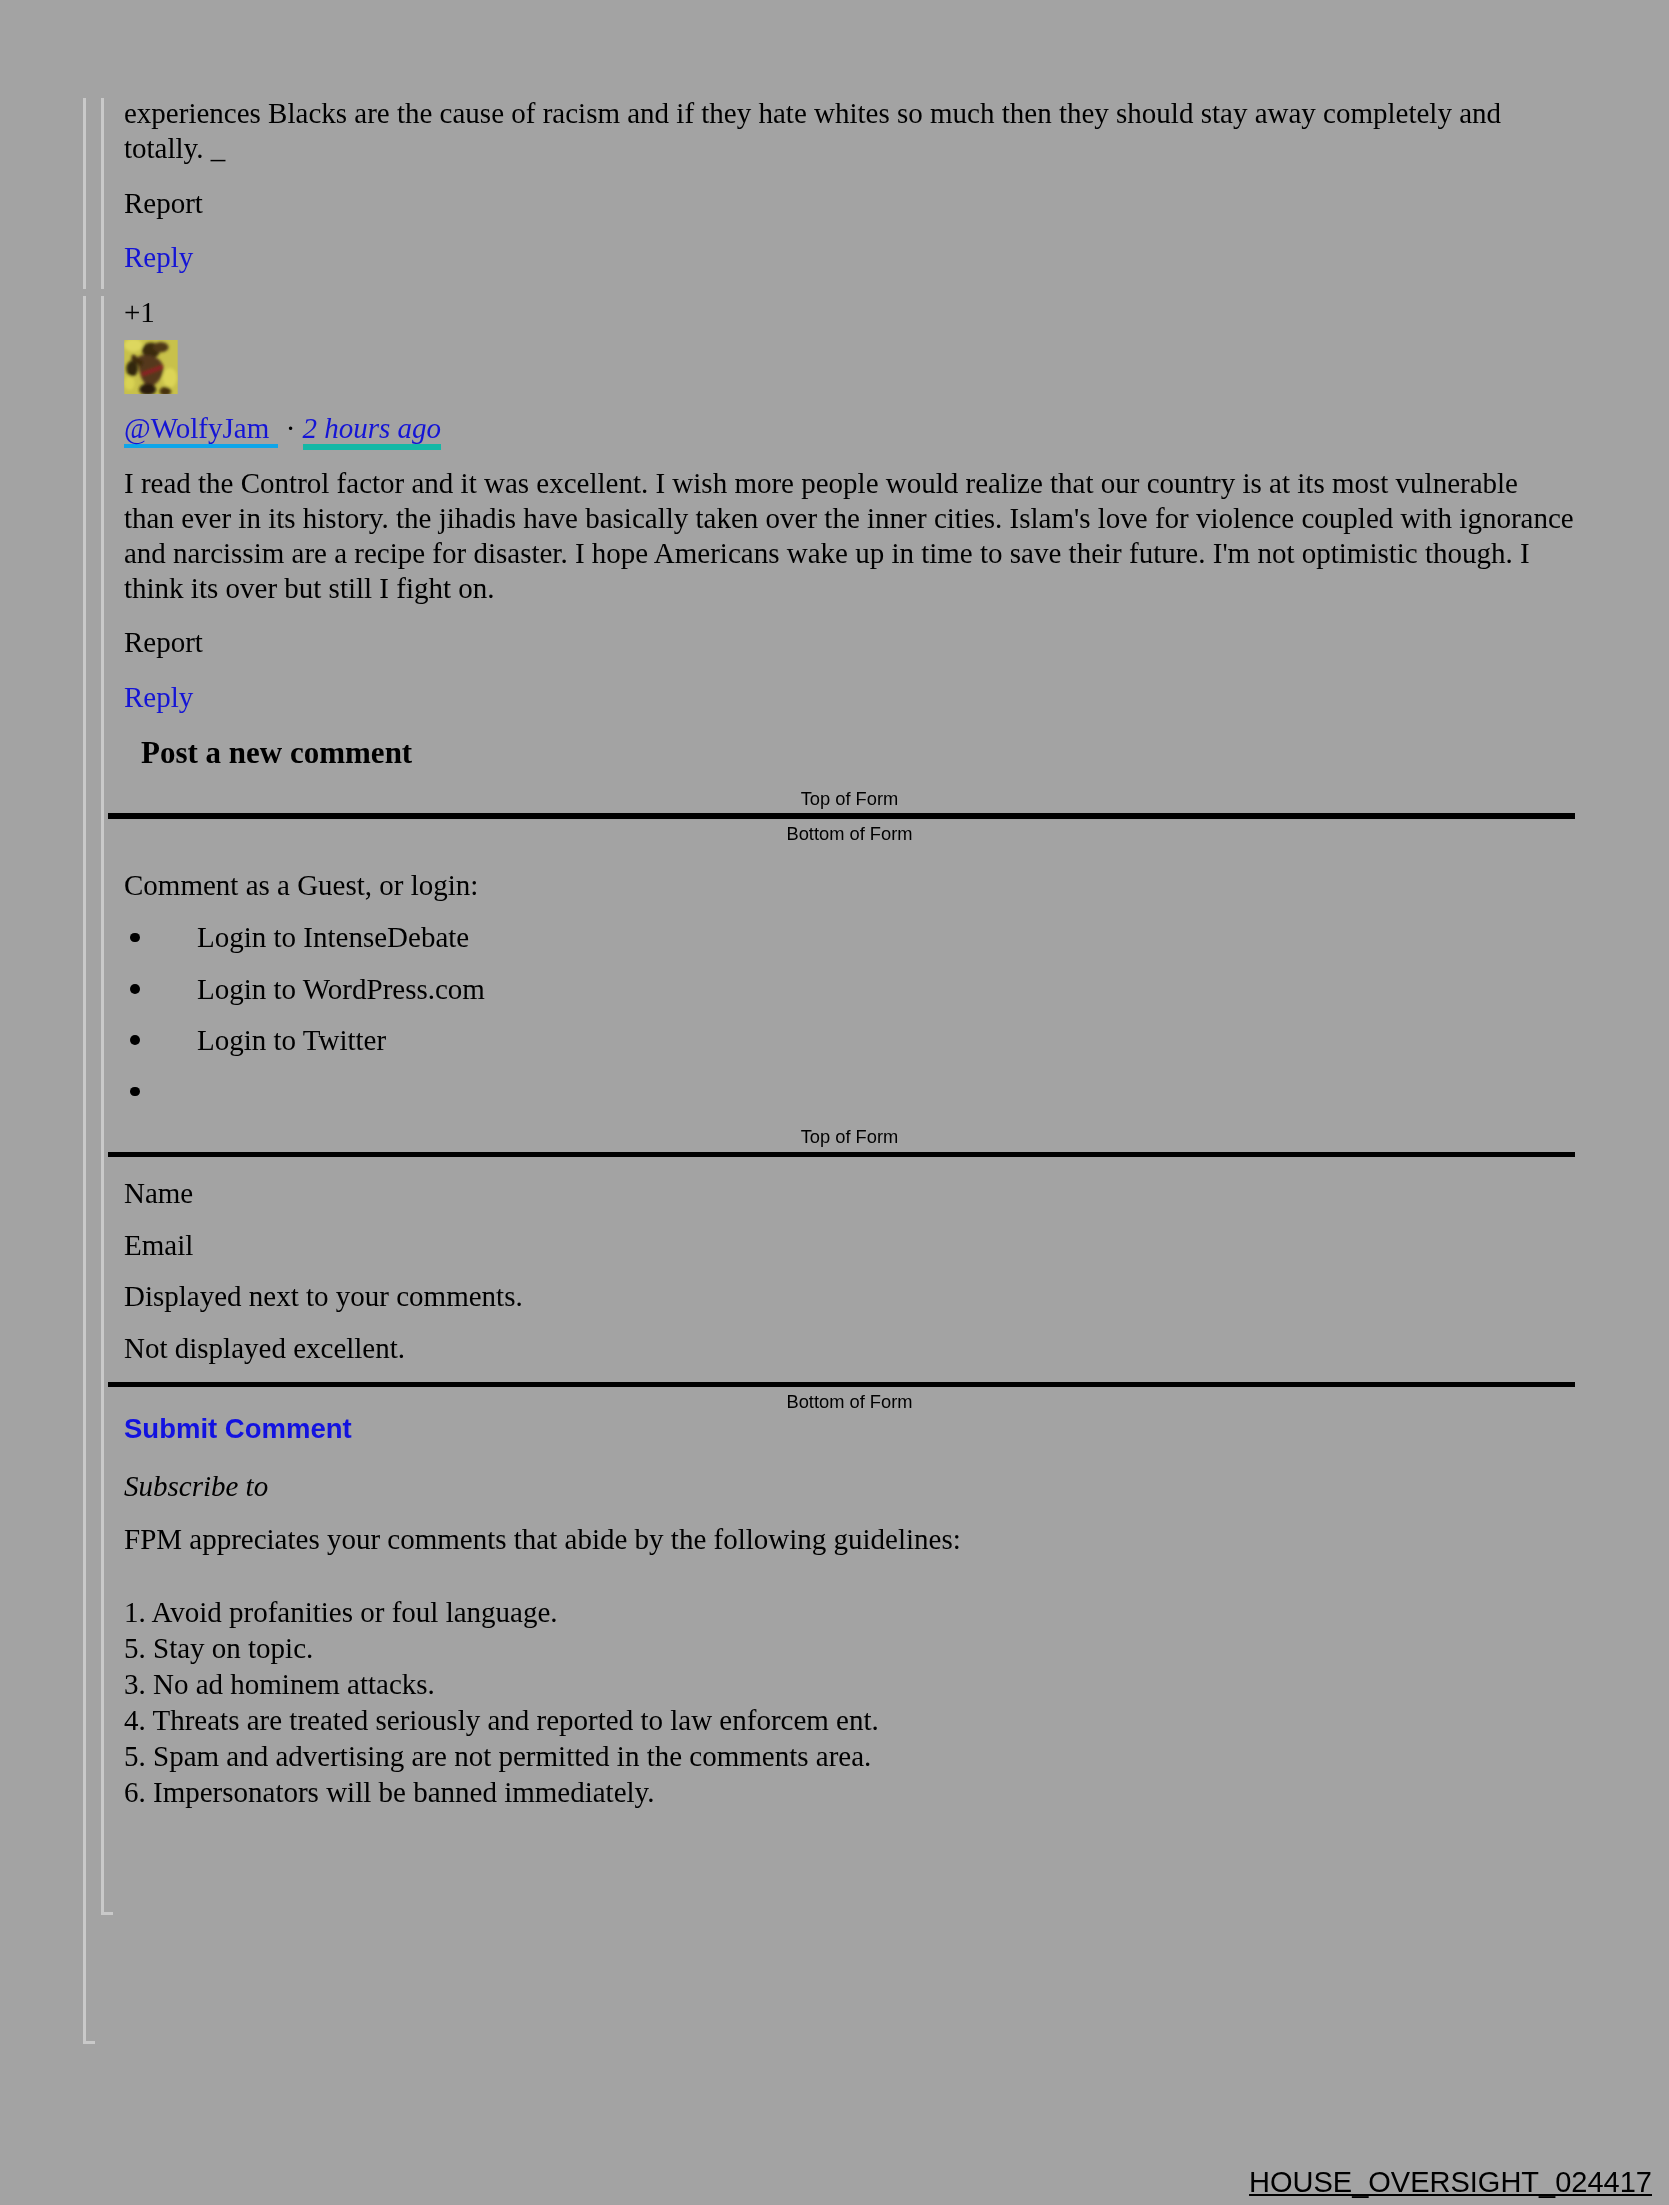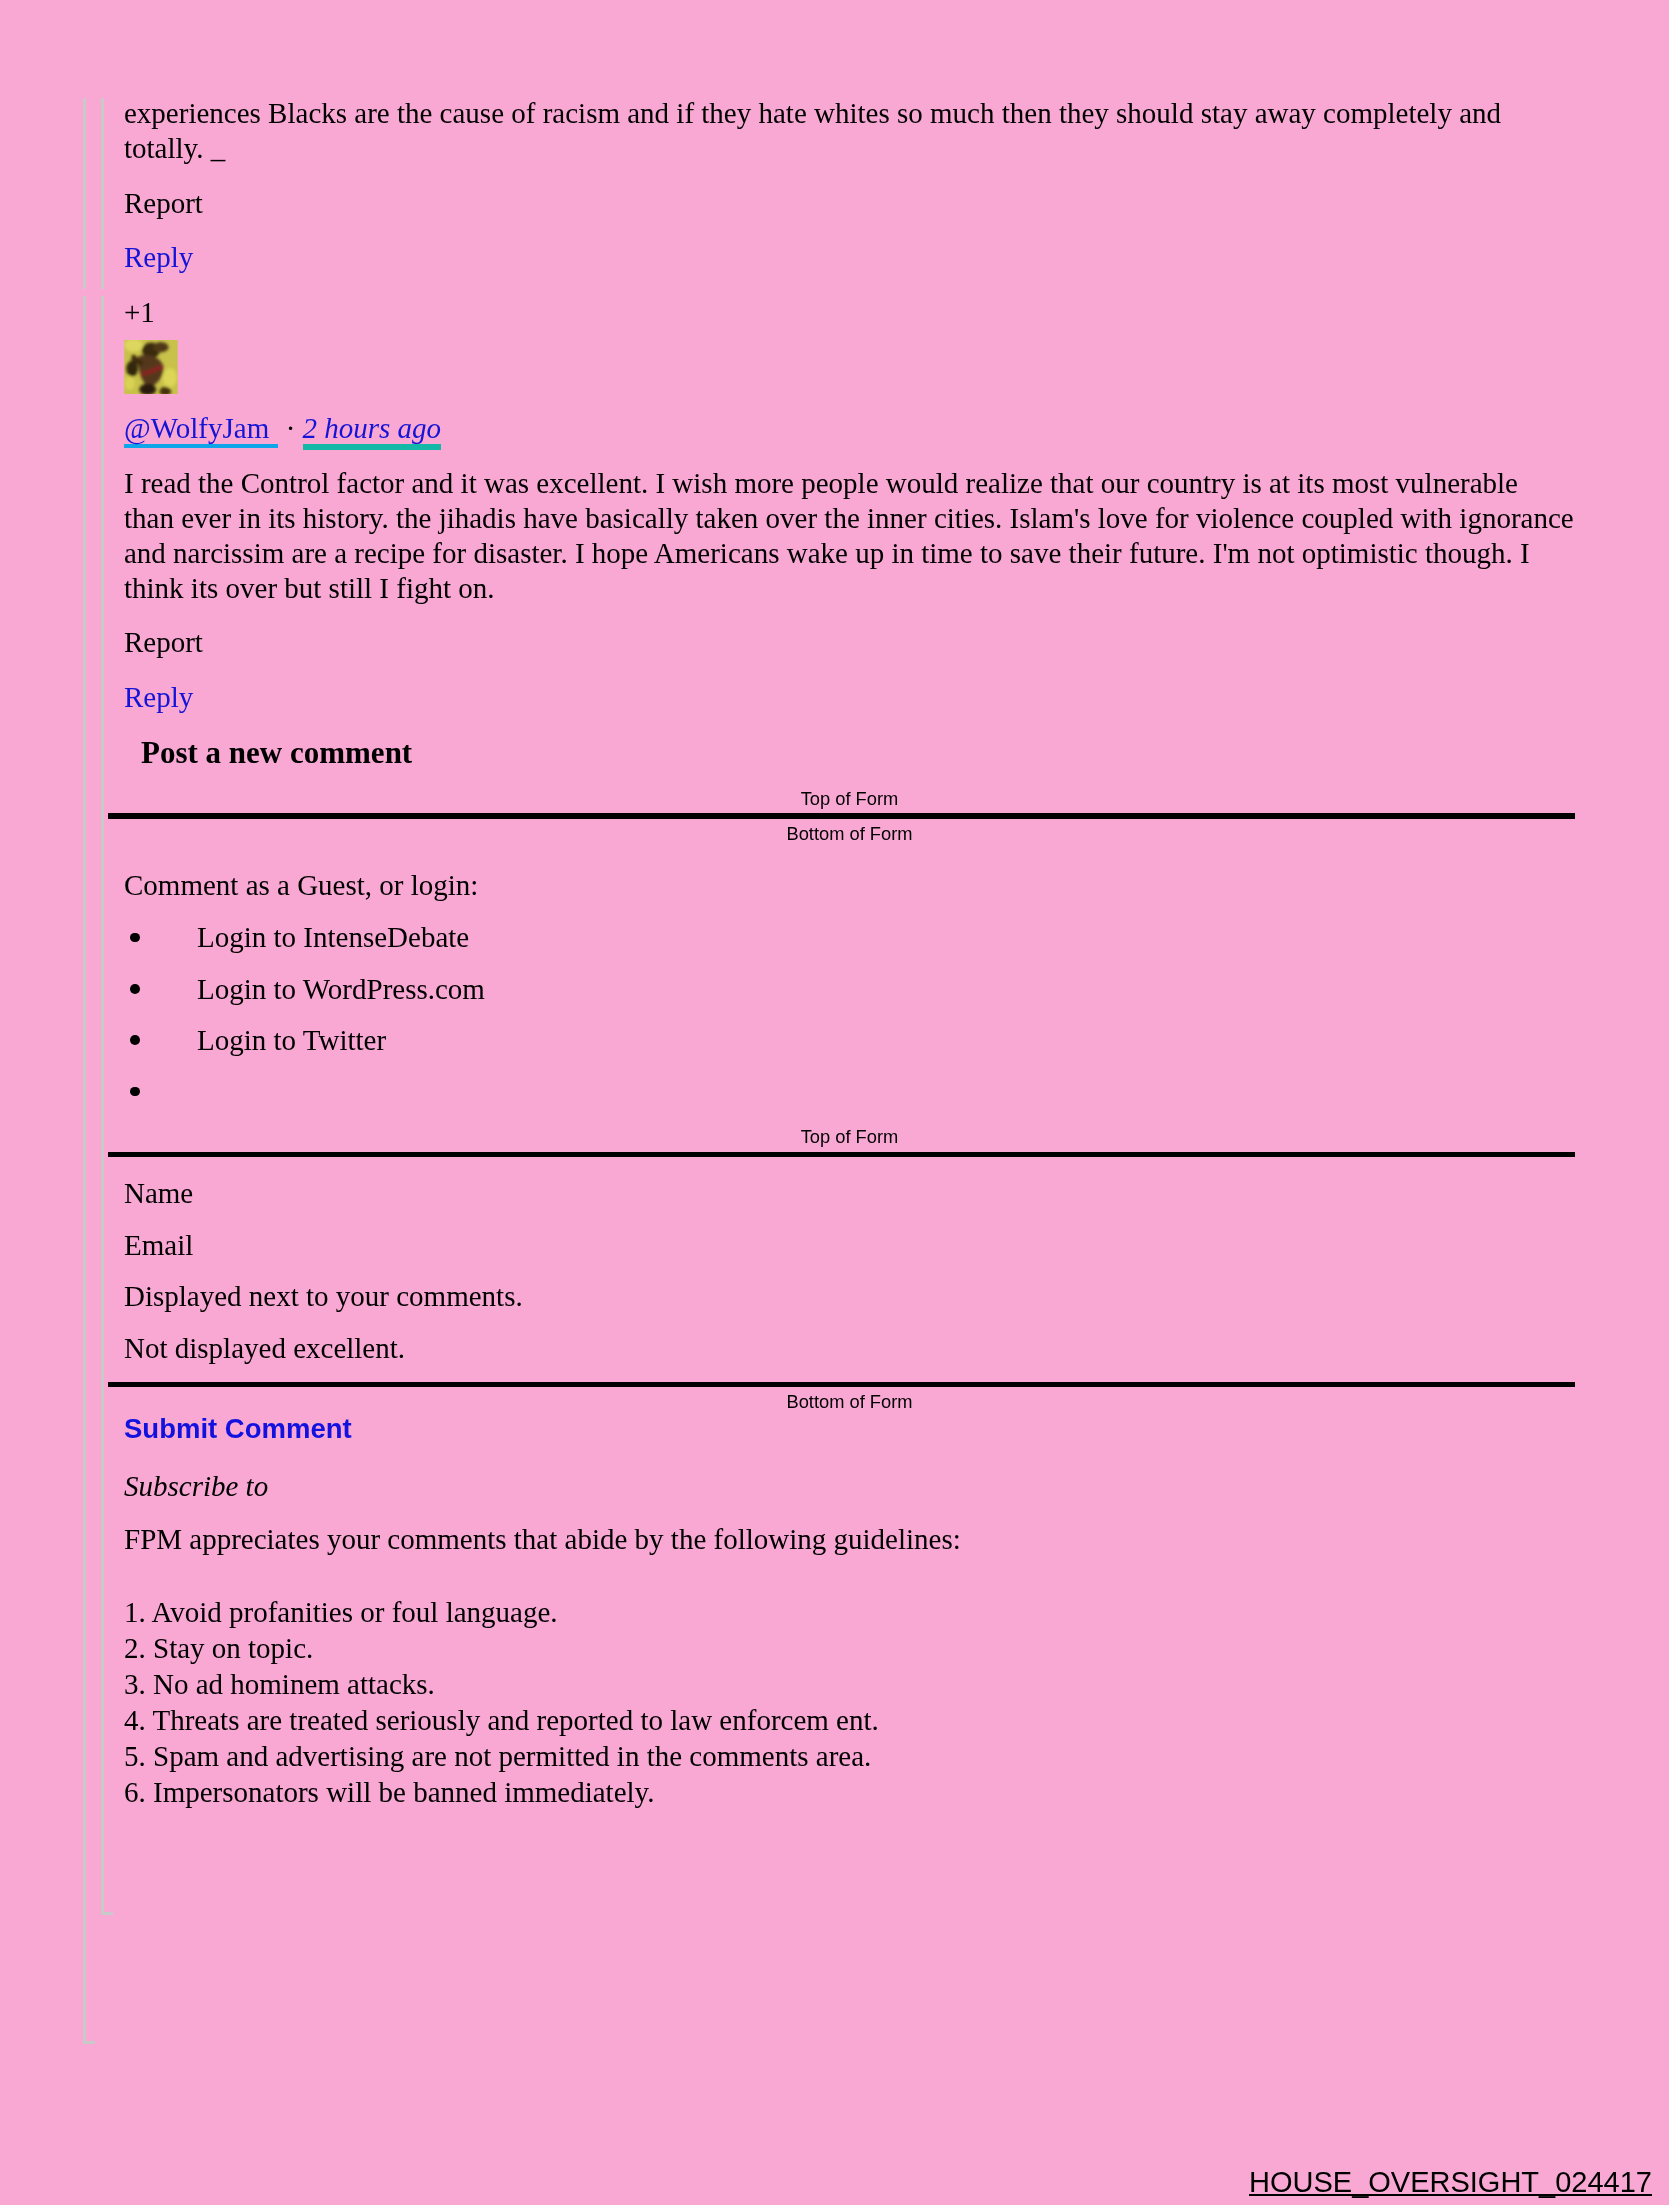--- a/index.html
+++ b/index.html
@@ -1,17 +1,17 @@
 <!DOCTYPE html>
 <html style="font-size:10.5px"><head>
 <meta charset="utf-8">
 <style>
   html,body { margin:0; padding:0; background:#ffffff; }
   .page {
-    position:relative; width:1669px; height:2205px; background:#f9a8d4;
+    position:relative; width:1669px; height:2205px; background:#a3a3a3;
     overflow:hidden; color:#000;
     font-family:"Liberation Serif", serif;
   }
   
   .vline { position:absolute; width:2.6px; background:#c9c9c9; }
   .vcap  { position:absolute; height:2.6px; background:#c9c9c9; }
   .v-a-outer { left:83px; top:98px; height:191px; }
   .v-a-inner { left:101px; top:98px; height:191px; }
   .v-b-outer { left:83px; top:296px; height:1748px; }
   .v-b-inner { left:101px; top:296px; height:1619px; }
@@ -150,21 +150,21 @@
     <div class="formline mt26"></div>
     <p class="small mt6">Bottom of Form</p>
 
     <p class="submit mt16">Submit Comment</p>
     <p class="mt38" style="margin-bottom:0;">Subscribe to</p>
 
     <p class="mt28" style="margin-bottom:0;">FPM appreciates your comments that abide by the following guidelines:</p>
 
     <div class="glist mt56">
       <div>1. Avoid profanities or foul language.</div>
-      <div>2. Stay on topic.</div>
+      <div>5. Stay on topic.</div>
       <div>3. No ad hominem attacks.</div>
       <div>4. Threats are treated seriously and reported to law enforcem ent.</div>
       <div>5. Spam and advertising are not permitted in the comments area.</div>
       <div>6. Impersonators will be banned immediately.</div>
     </div>
 
   </div>
 
   <div class="bates">HOUSE_OVERSIGHT_024417</div>
 </div>

